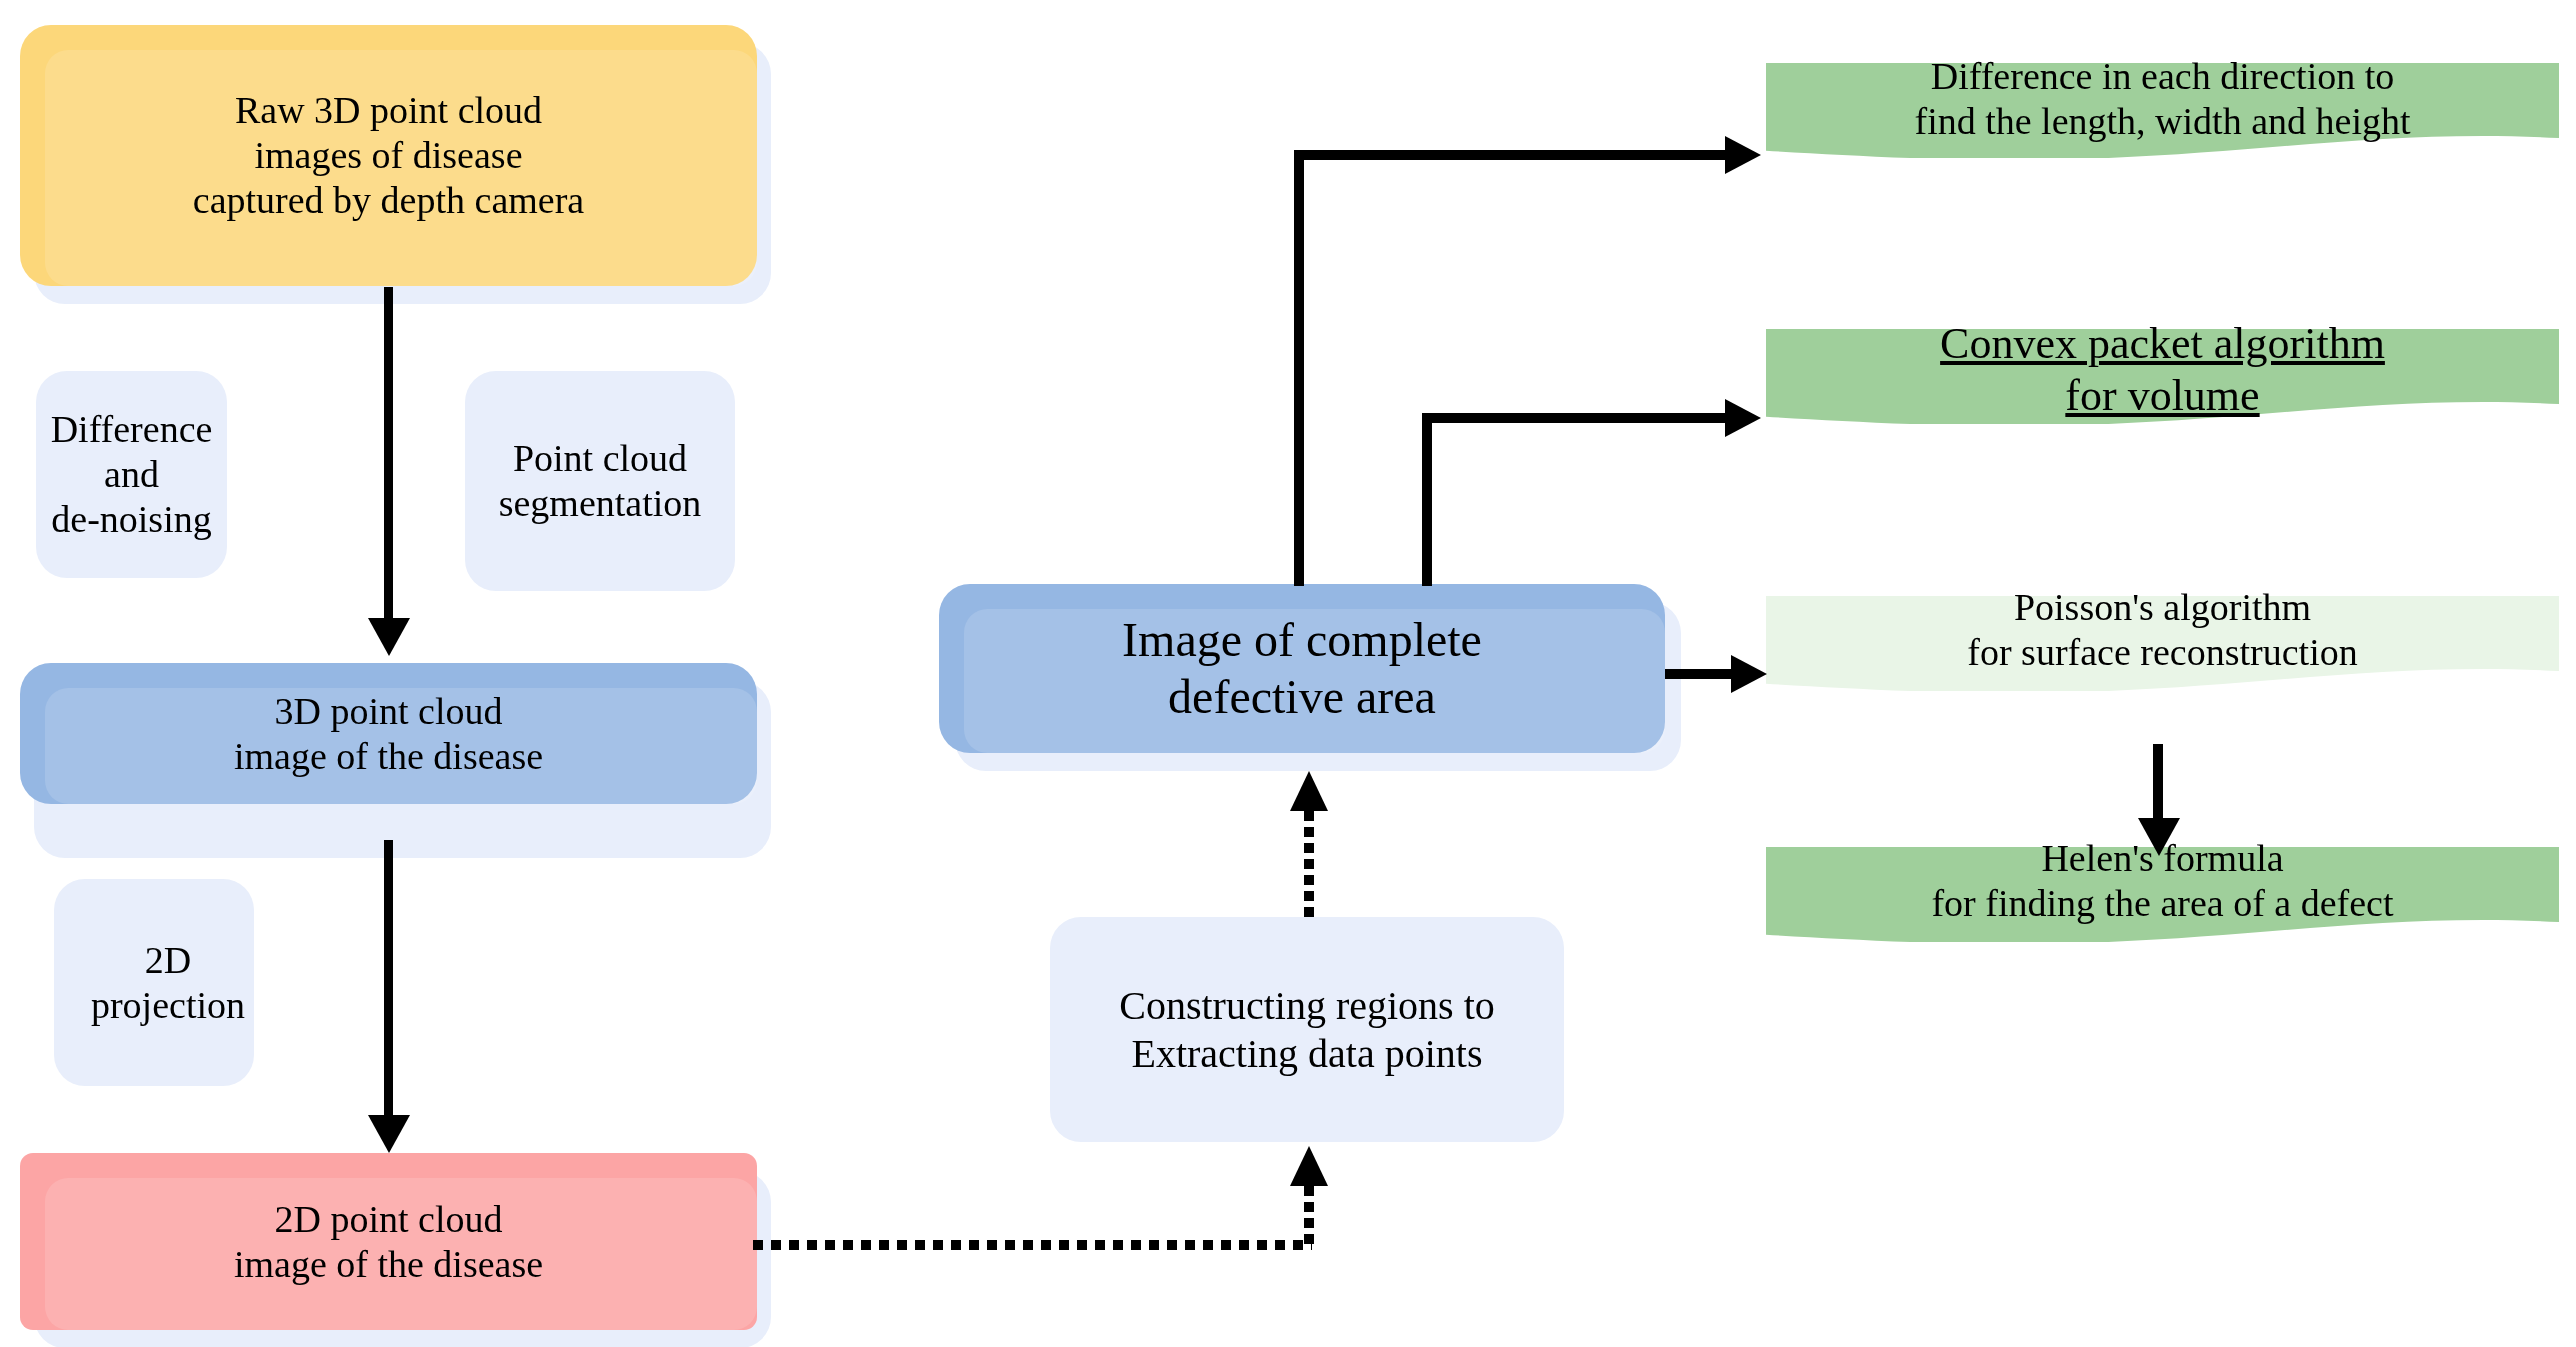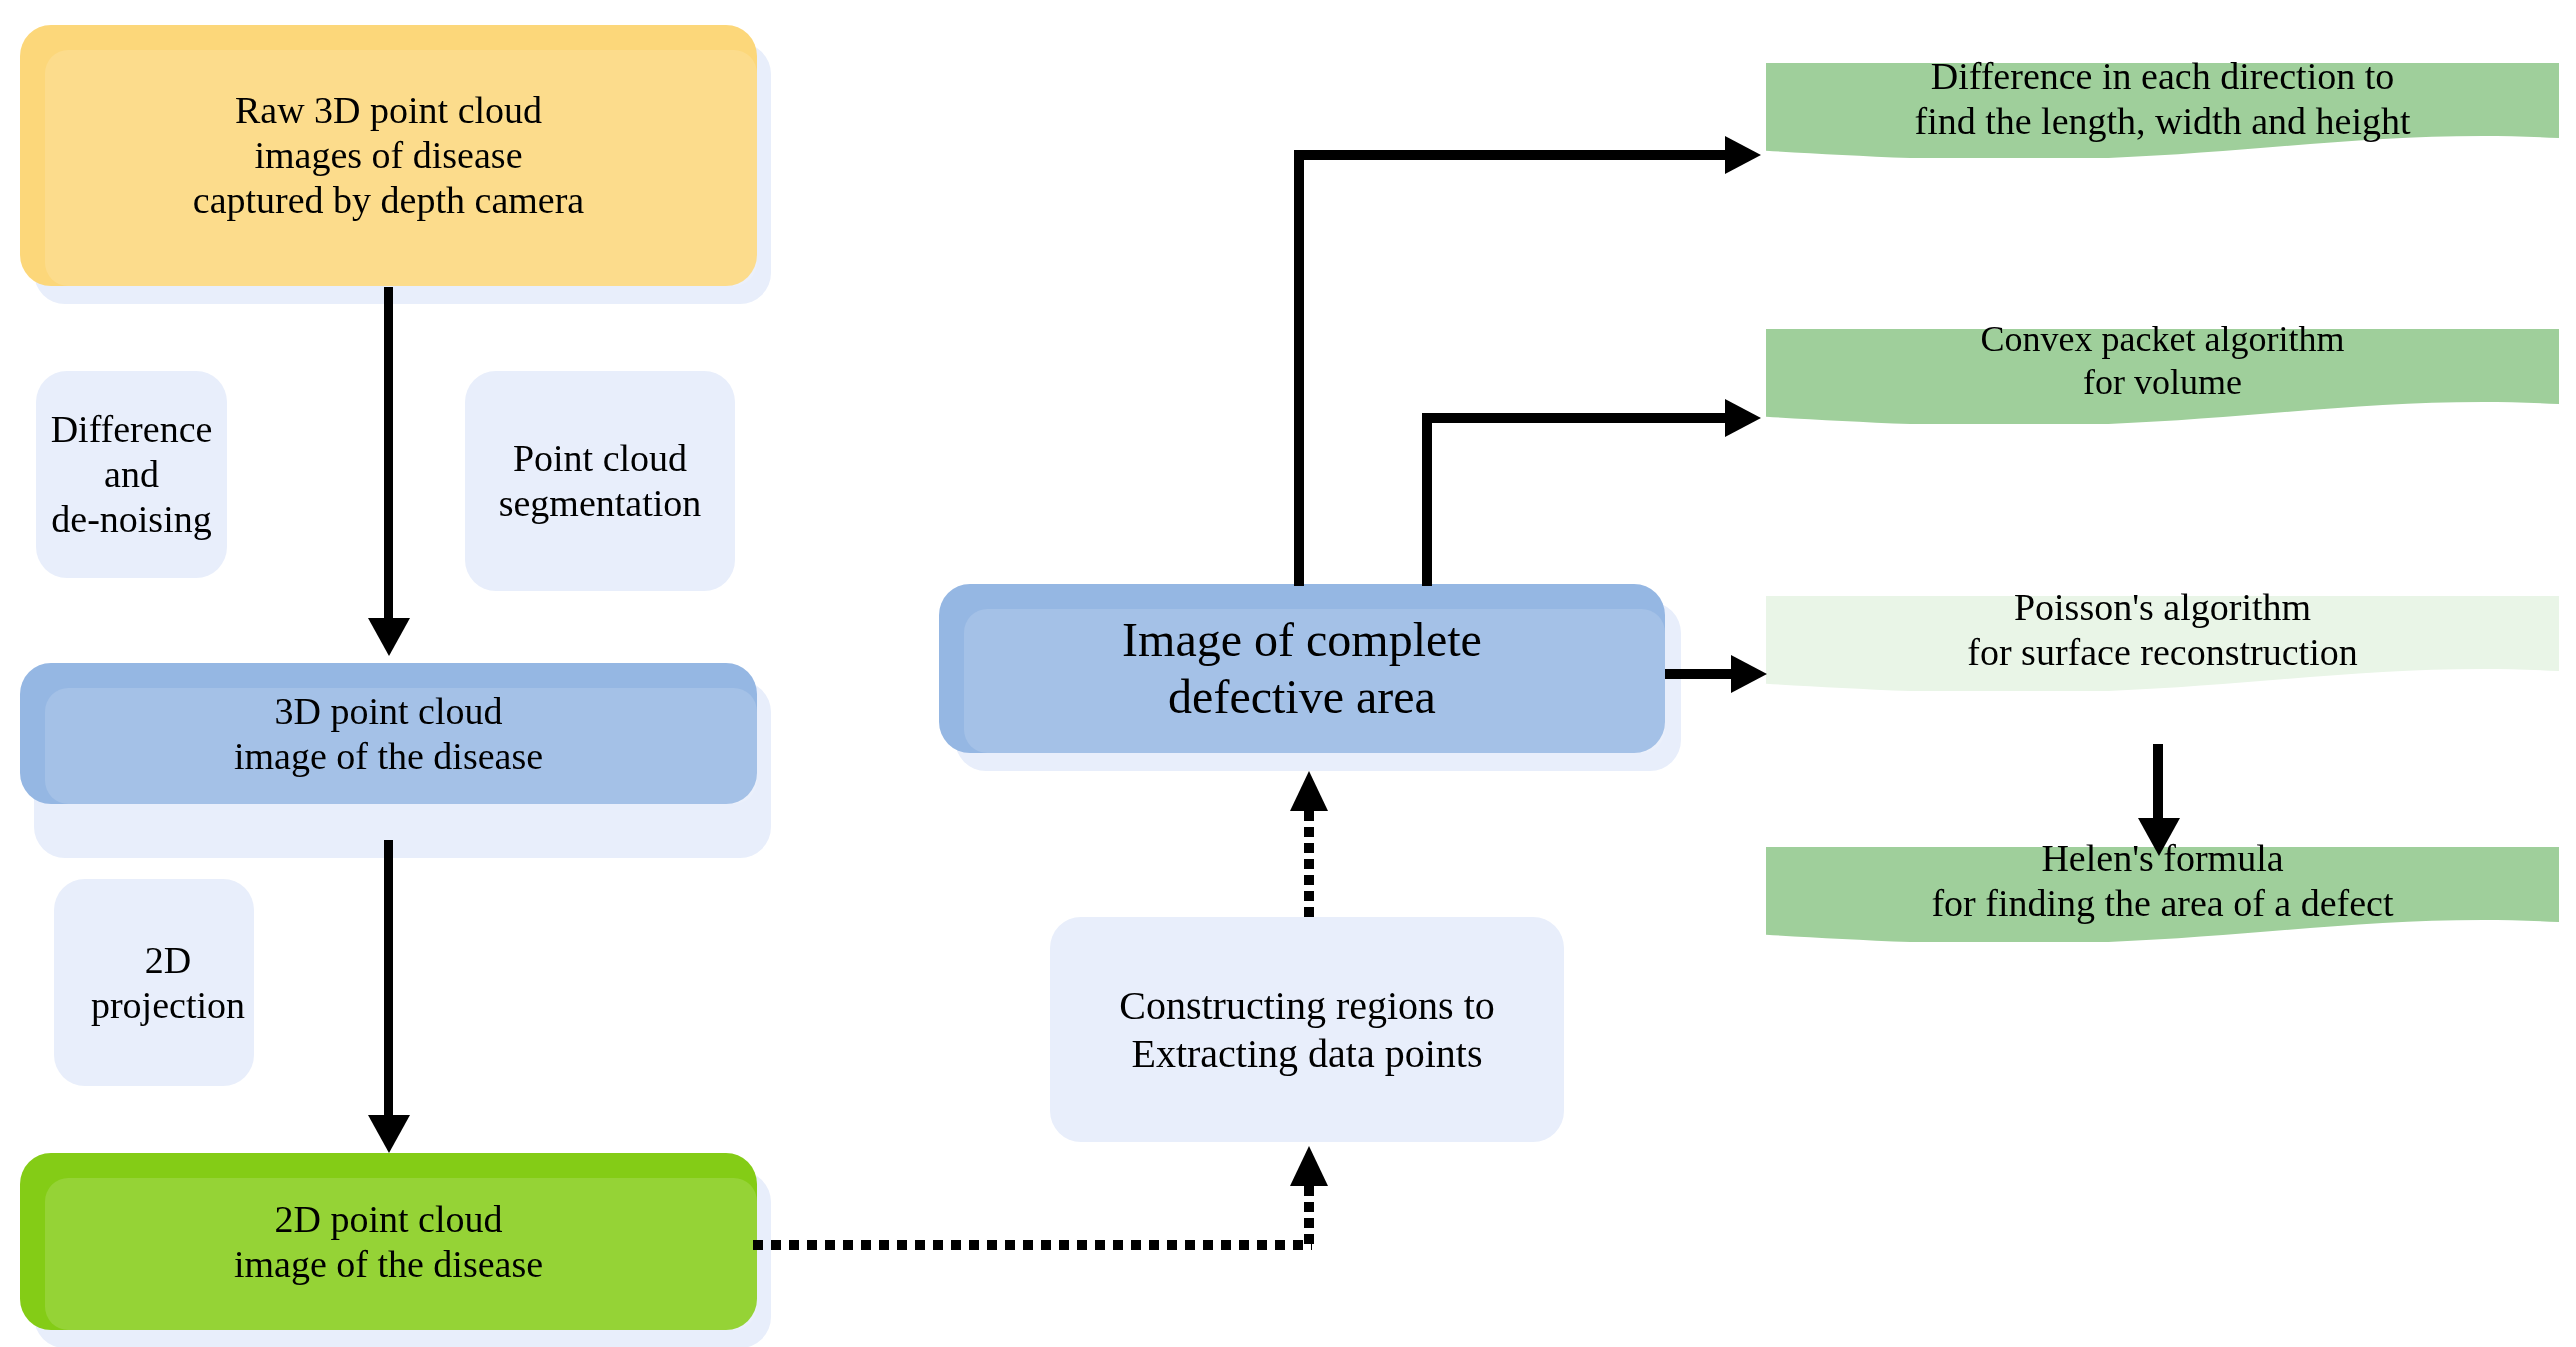--- a/index.html
+++ b/index.html
@@ -37,21 +37,21 @@
     z-index: 1;
   }
 
   .rounded {
     border-radius: 31px;
     z-index: 2;
   }
 
   .fill-yellow    { background: #fcd77a; }
   .fill-blue      { background: #95b7e3; }
-  .fill-green     { background: #84cc16; }
+  .fill-green     { background: #fca5a5; border-radius: 13px; }
   .fill-lightblue { background: #e8eefb; }
 
   
   .inset {
     position: absolute;
     border-radius: 23.4px;
     background: rgba(255,255,255,0.14);
     pointer-events: none;
     z-index: 3;
   }
@@ -206,21 +206,21 @@
       <path d="M0,0 L880,0 L880,83 C700,73 560,98 380,105 C230,111 110,103 0,97 Z" fill="#9fcf9b"></path>
     </svg>
     <div class="label" style="top:-9px; font-size:38px;">Difference in each direction to
 find the length, width and height</div>
   </div>
 
   <div class="banner" style="left:1766px; top:329px; width:793px; height:95px;">
     <svg viewBox="0 0 880 105" preserveAspectRatio="none">
       <path d="M0,0 L880,0 L880,83 C700,73 560,98 380,105 C230,111 110,103 0,97 Z" fill="#9fcf9b"></path>
     </svg>
-    <div class="label" style="top:-10.8px; font-size:36px;">Convex packet algorithm
+    <div class="label" style="top:-10.8px; font-size:44px;text-decoration:underline;">Convex packet algorithm
 for volume</div>
   </div>
 
   <div class="banner" style="left:1766px; top:596px; width:793px; height:95px;">
     <svg viewBox="0 0 880 105" preserveAspectRatio="none">
       <path d="M0,0 L880,0 L880,83 C700,73 560,98 380,105 C230,111 110,103 0,97 Z" fill="#e9f5e7"></path>
     </svg>
     <div class="label" style="top:-10.8px; font-size:38px;">Poisson's algorithm
 for surface reconstruction</div>
   </div>

